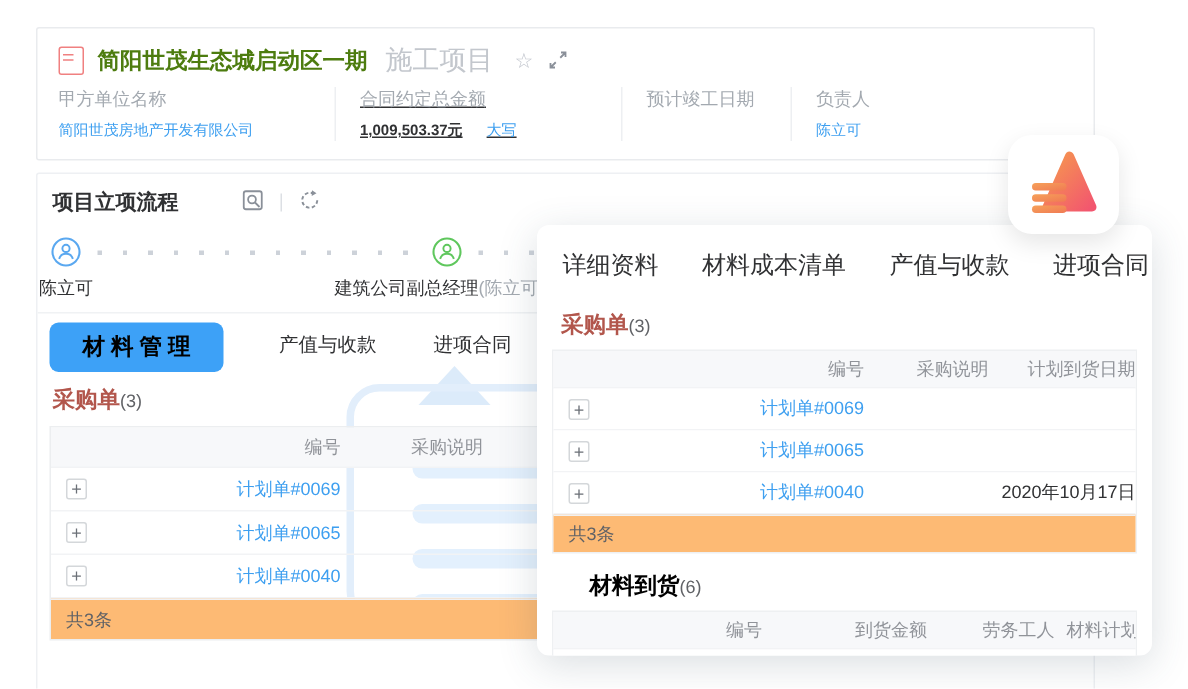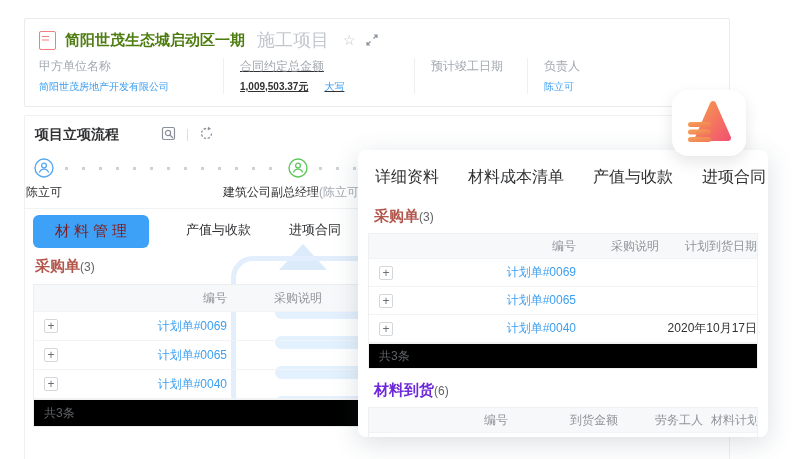--- a/index.html
+++ b/index.html
@@ -39,37 +39,37 @@
   .flow-area{position:relative;height:62px;}
   .node-ic{position:absolute;width:20px;height:20px;border-radius:50%;box-sizing:border-box;}
   .node-ic svg{display:block;}
   .dots{position:absolute;height:3px;background-image:repeating-linear-gradient(90deg,#cdd2d9 0 3px,transparent 3px 17px);}
   .node-label{position:absolute;font-size:12px;color:#303133;white-space:nowrap;}
   .node-label .sub{color:#a3a9b0;}
   .section-divider{height:1px;background:#f0f2f4;margin-top:2px;}
 
   .tabs-row{display:flex;align-items:center;height:44px;padding:0 8px;}
   .primary-btn{
-    background:#3da1f7;color:#7f1d1d;font-size:15px;font-weight:normal;letter-spacing:4px;
+    background:#3da1f7;color:#000000;font-size:15px;font-weight:bold;letter-spacing:4px;
     padding:7px 18px 7px 22px;border:none;border-radius:6px;cursor:pointer;
   }
   .tab{font-size:13px;color:#303133;margin-left:36px;padding:6px 1px;border-bottom:2px solid transparent;cursor:pointer;white-space:nowrap;}
   .tab.active{color:#3898f0;border-bottom-color:#f56c6c;}
 
   .sec-title{font-size:15px;font-weight:bold;padding:4px 10px 0;display:flex;align-items:baseline;}
   .sec-title .cnt{font-size:12px;font-weight:normal;color:#606266;}
   .t-purchase{color:#b2564c;}
-  .t-arrival{color:#6d28d9;}
+  .t-arrival{color:#000000;margin-left:19px;}
 
   .tbl{margin:8px 8px 0;border:1px solid #eceef0;position:relative;z-index:3;}
   .trow{display:grid;align-items:center;border-bottom:1px solid #f2f3f5;}
   .trow:last-child{border-bottom:none;}
   .thead{background:#f7f8fa;color:#909399;height:26px;}
   .tbody-r{height:28px;background:transparent;}
-  .tfoot{background:#000000;color:#606266;height:26px;padding-left:10px;display:flex;align-items:center;border-top:1px solid #f0f1f3;}
+  .tfoot{background:#fdba74;color:#606266;height:26px;padding-left:10px;display:flex;align-items:center;border-top:1px solid #f0f1f3;}
   .cell{padding-left:8px;white-space:nowrap;overflow:hidden;text-align:right;}
   .link{color:#3d9ff0;cursor:pointer;}
   .plus-box{
     width:14px;height:14px;margin-left:10px;border:1px solid #d4d7da;border-radius:2px;background:#fff;
     color:#6b7077;font-size:12px;line-height:12px;text-align:center;cursor:pointer;box-sizing:border-box;
   }
   .grid-back{grid-template-columns:36px 157px 95px 1fr;}
   .grid-op{grid-template-columns:34px 173px 83px 1fr;}
   .grid-oa{grid-template-columns:34px 105px 110px 85px 1fr;}
 

